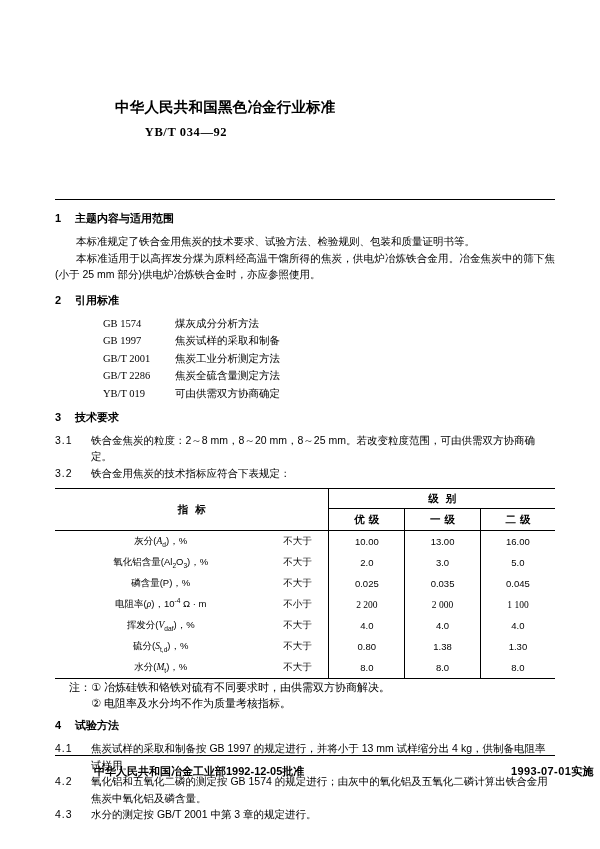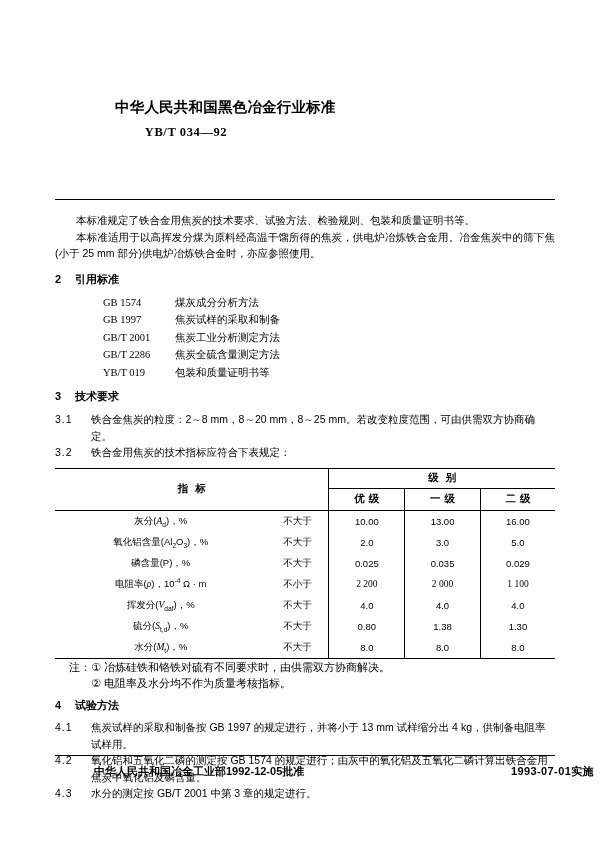--- a/index.html
+++ b/index.html
@@ -249,34 +249,37 @@
     <div class="org-line">中华人民共和国黑色冶金行业标准</div>
 
     <div class="std-no">YB/T 034—92</div>
 
   </div>
 
   <div class="top-rule"></div>
 
   <div class="content">
 
+    <div class="sec-head">
+      <span class="num">1</span><span>主题内容与适用范围</span>
+    </div>
     <p class="para indent">本标准规定了铁合金用焦炭的技术要求、试验方法、检验规则、包装和质量证明书等。</p>
     <p class="para indent">本标准适用于以高挥发分煤为原料经高温干馏所得的焦炭，供电炉冶炼铁合金用。冶金焦炭中的筛下焦(小于 25 mm 部分)供电炉冶炼铁合金时，亦应参照使用。</p>
 
     <div class="gap-a"></div>
 
     <div class="sec-head">
       <span class="num">2</span><span>引用标准</span>
     </div>
     <ul class="ref-list">
       <li><span class="code">GB 1574</span><span>煤灰成分分析方法</span></li>
       <li><span class="code">GB 1997</span><span>焦炭试样的采取和制备</span></li>
       <li><span class="code">GB/T 2001</span><span>焦炭工业分析测定方法</span></li>
       <li><span class="code">GB/T 2286</span><span>焦炭全硫含量测定方法</span></li>
-      <li><span class="code">YB/T 019</span><span>包装和质量证明书等</span></li>
+      <li><span class="code">YB/T 019</span><span>可由供需双方协商确定</span></li>
     </ul>
 
     <div class="gap-b"></div>
 
     <div class="sec-head">
       <span class="num">3</span><span>技术要求</span>
     </div>
     <p class="numbered"><span class="n">3.1</span><span>铁合金焦炭的粒度：2～8 mm，8～20 mm，8～25 mm。若改变粒度范围，可由供需双方协商确定。</span></p>
     <p class="numbered"><span class="n">3.2</span><span>铁合金用焦炭的技术指标应符合下表规定：</span></p>
 
@@ -306,21 +309,21 @@
             <td class="cell-op">不大于</td>
             <td class="cell-val vline">2.0</td>
             <td class="cell-val vline">3.0</td>
             <td class="cell-val vline">5.0</td>
           </tr>
           <tr>
             <td class="cell-label">磷含量(P)，%</td>
             <td class="cell-op">不大于</td>
             <td class="cell-val vline">0.025</td>
             <td class="cell-val vline">0.035</td>
-            <td class="cell-val vline">0.029</td>
+            <td class="cell-val vline">0.045</td>
           </tr>
           <tr>
             <td class="cell-label">电阻率(<span class="it">ρ</span>)，10<sup>-4</sup> Ω · m</td>
             <td class="cell-op">不小于</td>
             <td class="cell-val vline num-ser">2 200</td>
             <td class="cell-val vline num-ser">2 000</td>
             <td class="cell-val vline num-ser">1 100</td>
           </tr>
           <tr>
             <td class="cell-label">挥发分(<span class="it">V</span><sub>daf</sub>)，%</td>

